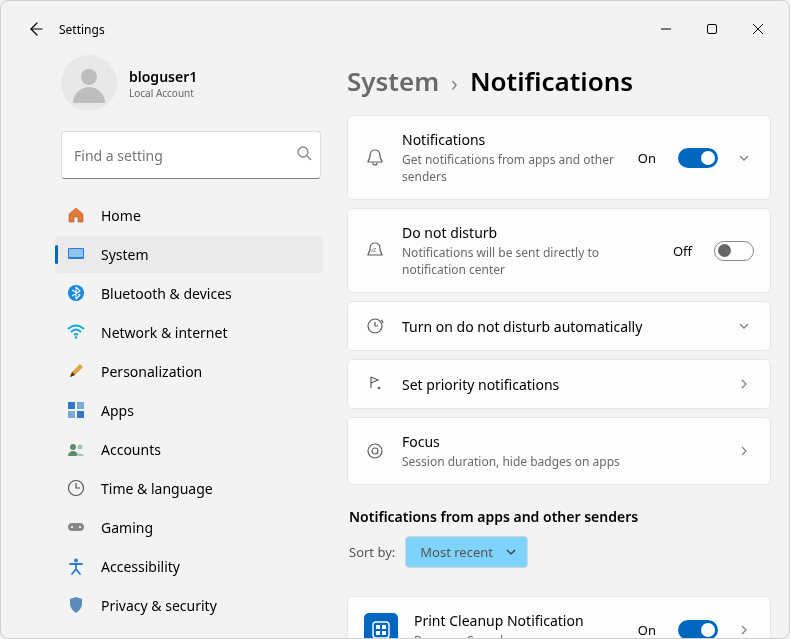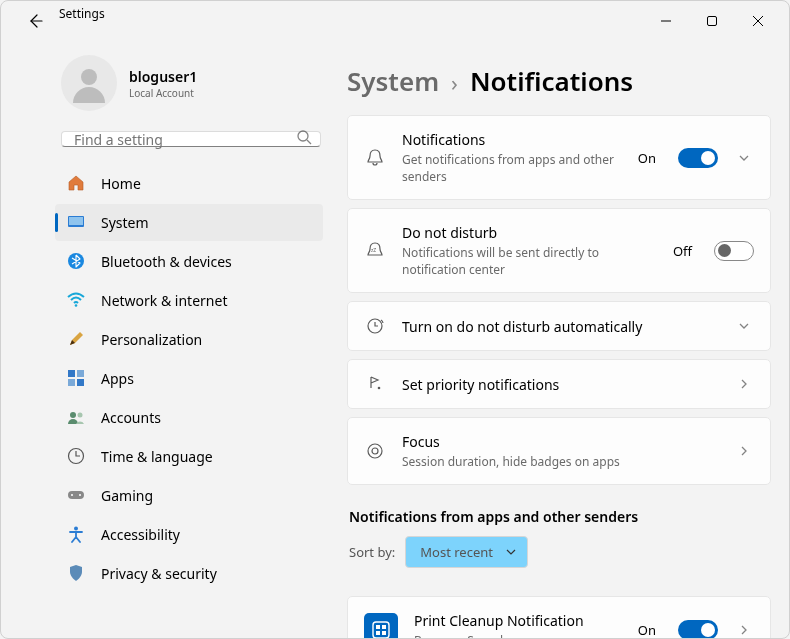--- a/index.html
+++ b/index.html
@@ -1,34 +1,34 @@
 <!DOCTYPE html>
 <html><head>
 <meta charset="utf-8">
 <style>
 * { box-sizing: border-box; margin: 0; padding: 0; font-family: "Segoe UI", system-ui, sans-serif; }
 body { background: #f3f3f3; width: 790px; height: 639px; overflow: hidden; }
 
 .window { width: 790px; height: 639px; background: #f3f3f3; border: 1px solid #d0d0d0; border-radius: 8px; display: flex; flex-direction: column; }
-.titlebar { height: 44px; display: flex; padding: 4px 8px 0 18px; }
+.titlebar { height: 44px; display: flex; align-items: center; padding: 12px 8px 0 18px; }
 .back-btn { width: 32px; height: 32px; display: flex; align-items: center; justify-content: center; cursor: pointer; }
 .app-title { font-size: 12px; margin-left: 8px; color: #000; }
 .win-controls { margin-left: auto; display: flex; gap: 0; }
 .win-btn { width: 46px; height: 32px; display: flex; align-items: center; justify-content: center; }
 
 .body { flex: 1; display: flex; overflow: hidden; }
 
 .sidebar { width: 300px; padding: 4px 10px 10px 18px; display: flex; flex-direction: column; position: relative; margin-left: 36px; }
 .user-block { display: flex; align-items: center; gap: 12px; padding: 6px 6px 16px 6px; }
 .avatar { width: 56px; height: 56px; border-radius: 50%; background: #e8e8e8; display: flex; align-items: center; justify-content: center; }
 .avatar svg { opacity: .55; }
 .user-name { font-size: 14px; font-weight: 600; color: #000; }
 .user-sub { font-size: 10px; color: #666; }
 
-.search-box { display: flex; align-items: center; background: #fff; border: 1px solid #dcdcdc; border-radius: 4px; border-bottom: 1.5px solid #808080; height: 16px; padding: 0 8px 0 12px; margin: 4px 6px 18px 6px; }
+.search-box { display: flex; align-items: center; background: #fff; border: 1px solid #dcdcdc; border-radius: 4px; border-bottom: 1.5px solid #808080; height: 48px; padding: 0 8px 0 12px; margin: 4px 6px 18px 6px; }
 .search-box input { flex: 1; border: none; outline: none; font-size: 14px; background: transparent; }
 .search-box .mag { opacity: .6; }
 
 .nav { display: flex; flex-direction: column; gap: 2px; max-height: 420px; overflow-y: auto; padding-right: 4px; }
 .nav::-webkit-scrollbar { width: 4px; }
 .nav::-webkit-scrollbar-thumb { background: #bbb; border-radius: 2px; }
 .nav-item { display: flex; align-items: flex-start; gap: 16px; padding: 9px 12px; border-radius: 4px; cursor: pointer; position: relative; }
 .nav-item.selected { background: #eaeaea; }
 .nav-item.selected::before { content: ""; position: absolute; left: 0; top: 9px; bottom: 9px; width: 3px; border-radius: 2px; background: #0067c0; }
 .nav-icon { width: 18px; height: 18px; display: flex; align-items: center; justify-content: center; }

